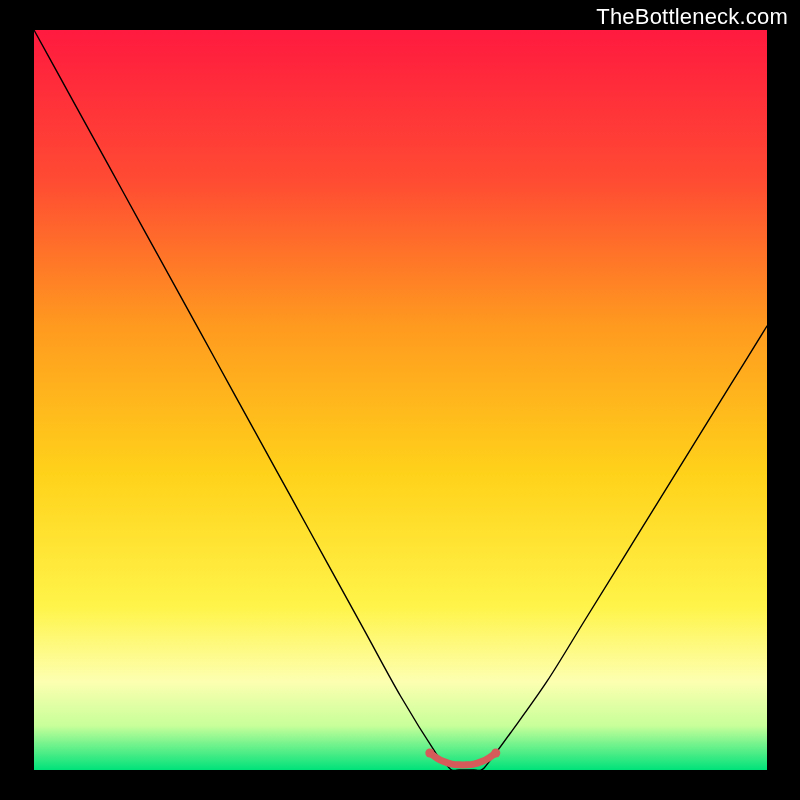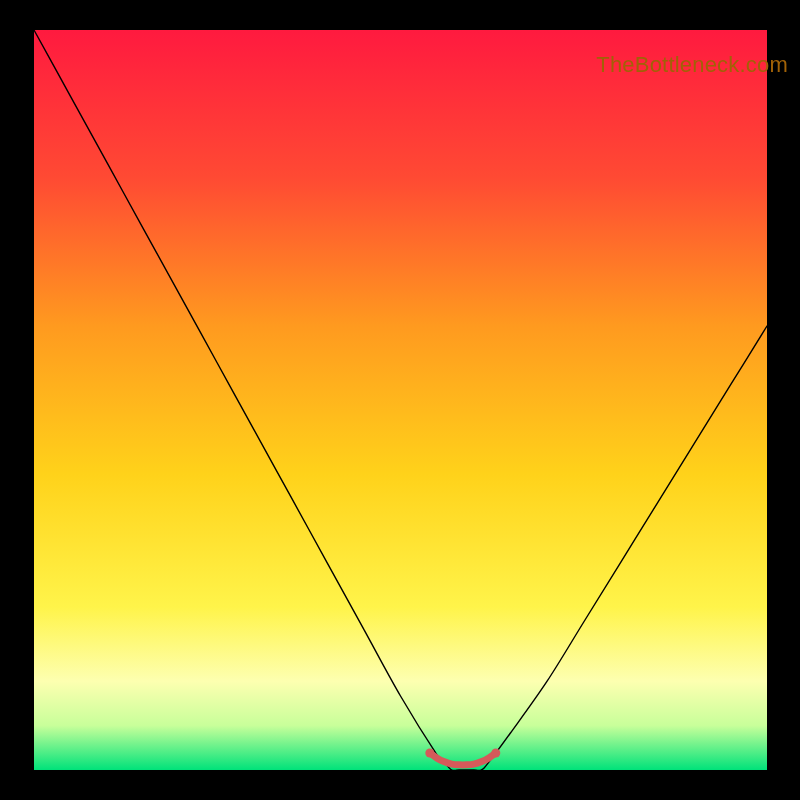--- a/index.html
+++ b/index.html
@@ -15,25 +15,24 @@
     position: absolute;
     top: 0;
     left: 0;
     width: 800px;
     height: 800px;
   }
   .watermark {
     position: absolute;
     top: 4px;
     right: 12px;
-    color: #a16207;
+    color: #ffffff;
     font-size: 22px;
     font-weight: 500;
     letter-spacing: 0.2px;
-    margin-top: 48px;
   }
   svg { display: block; }
 </style>
 </head>
 <body>
 
 <div class="chart-container">
   <svg id="chart-svg" width="800" height="800" viewBox="0 0 800 800">
       <defs>
         <linearGradient id="bg-grad" x1="0" y1="0" x2="0" y2="1">

